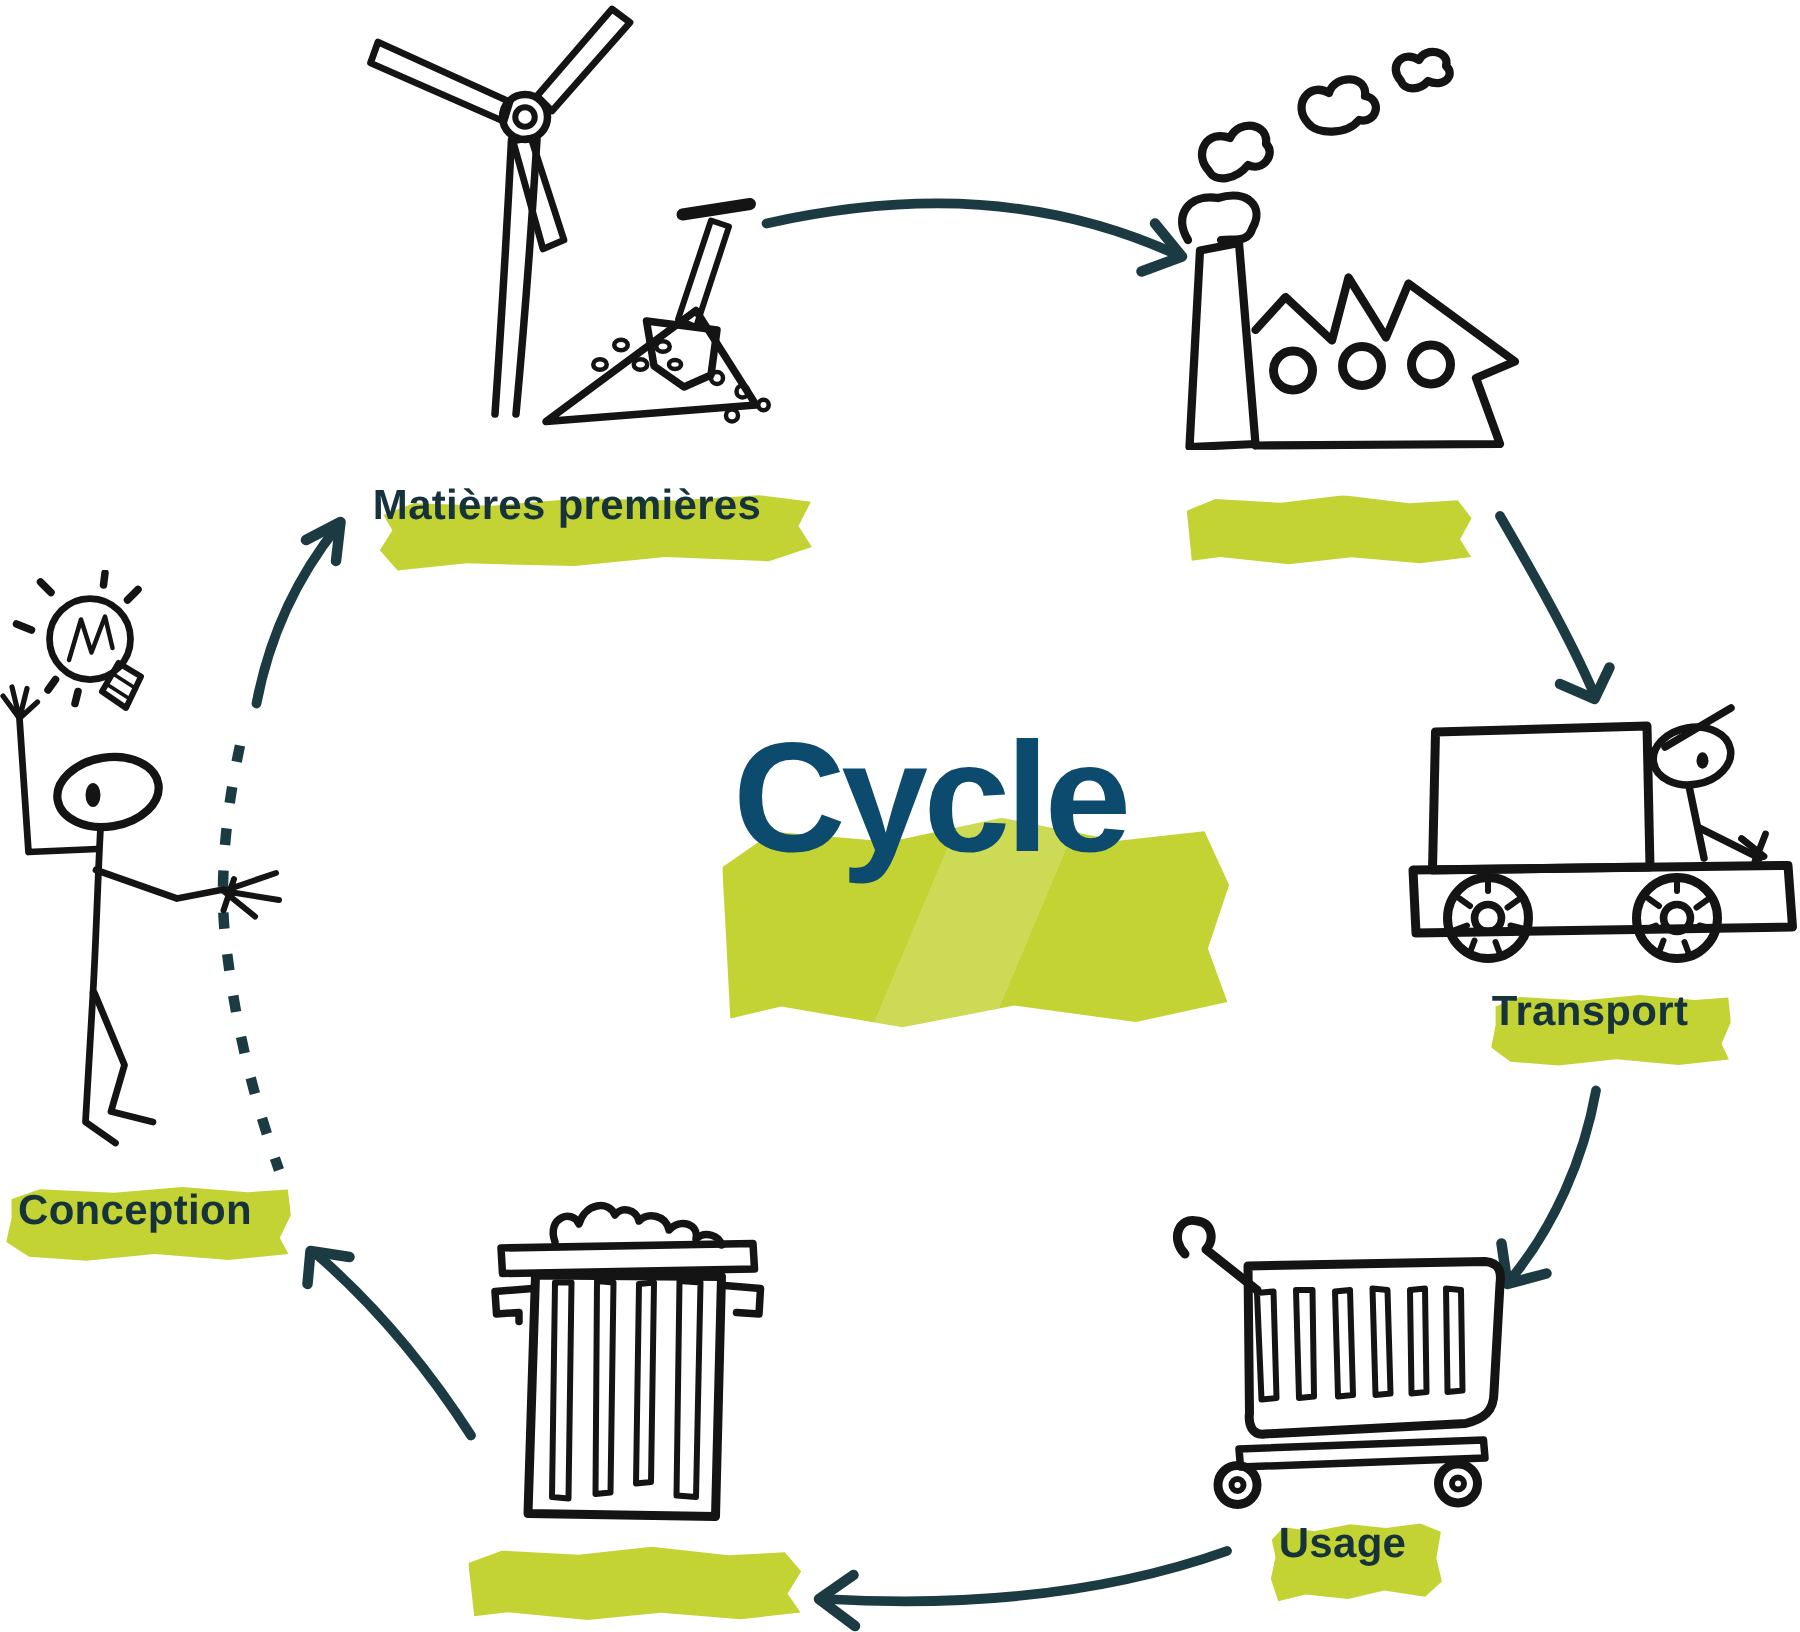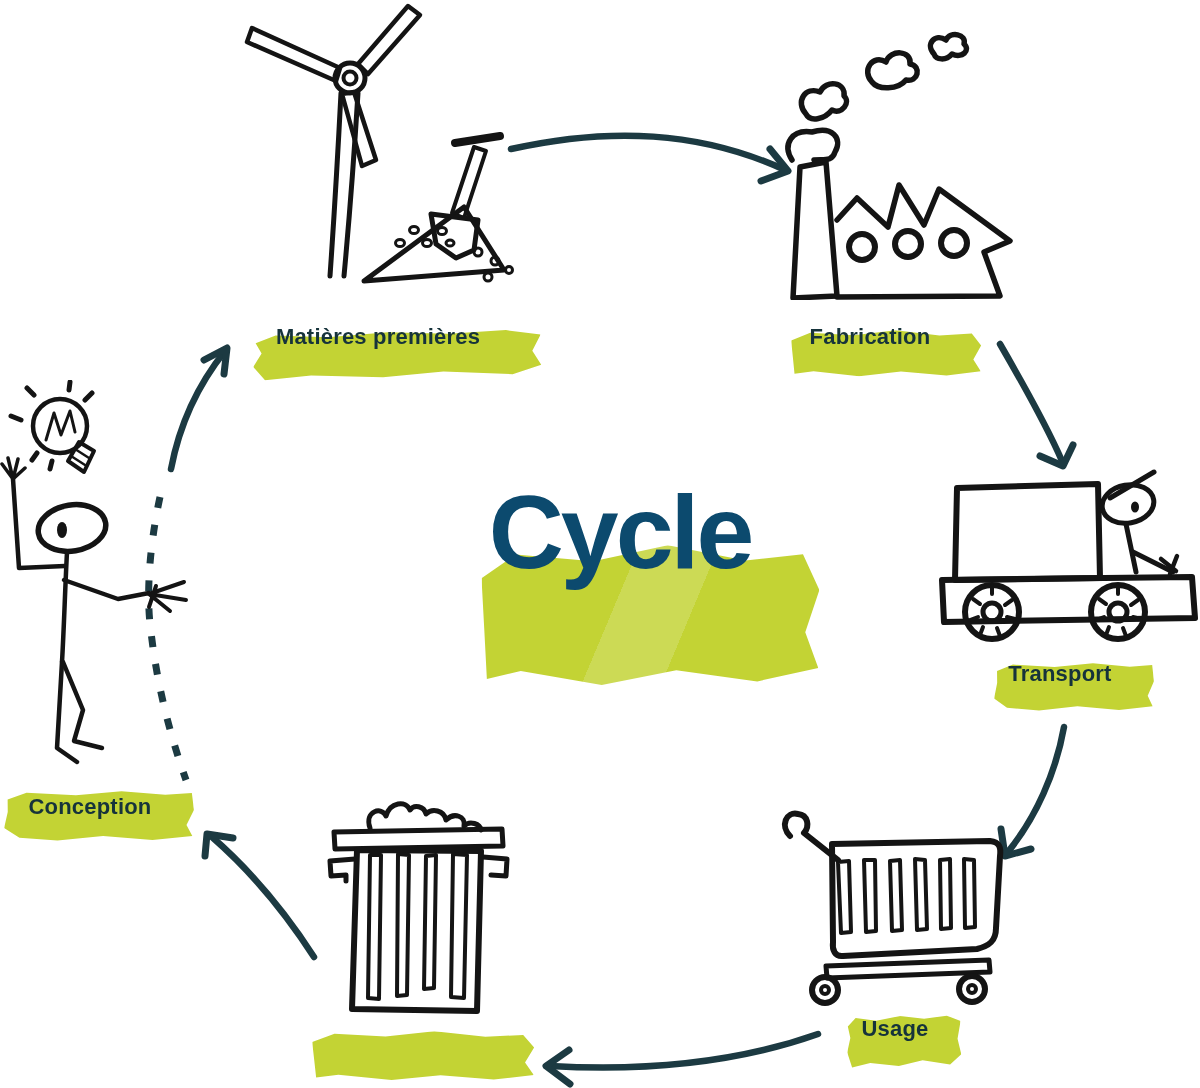--- a/index.html
+++ b/index.html
@@ -1,20 +1,20 @@
 <!DOCTYPE html>
 <html><head>
 <meta charset="utf-8">
 <style>
   html,body{margin:0;padding:0;background:#ffffff;}
   .canvas{position:relative;width:1200px;height:1088px;background:#ffffff;overflow:hidden;
           font-family:"Liberation Sans", sans-serif;}
   .overlay{position:absolute;left:0;top:0;z-index:1;}
   .icon{position:absolute;z-index:1;}
-  .stage-label{position:absolute;z-index:3;color:#16333b;font-weight:700;font-size:22px;
+  .stage-label{position:absolute;z-index:3;color:#16333b;font-weight:700;font-size:28px;
                letter-spacing:.2px;text-align:center;white-space:nowrap;line-height:34px;}
   .hl{position:absolute;background:#c3d334;z-index:2;}
   .hl-a{clip-path:polygon(1% 20%,8% 4%,26% 10%,47% 2%,68% 8%,88% 3%,100% 14%,97% 48%,100% 78%,90% 97%,66% 88%,45% 98%,20% 91%,4% 99%,0 70%,3% 42%);transform:rotate(-1.2deg);}
   .hl-b{clip-path:polygon(0 25%,10% 8%,33% 12%,55% 0,78% 10%,95% 5%,100% 30%,96% 60%,100% 85%,82% 95%,58% 88%,36% 99%,12% 90%,2% 96%,1% 60%);transform:rotate(.8deg);}
   .hl-c{clip-path:polygon(2% 15%,12% 2%,38% 8%,62% 1%,85% 9%,99% 6%,100% 40%,96% 70%,99% 92%,78% 99%,52% 90%,28% 98%,8% 92%,0 72%,2% 40%);transform:rotate(-.6deg);}
   .center-hl{background:linear-gradient(112deg,#c3d334 0 40%,#ccda55 40% 60%,#c3d334 60% 100%);}
   .title{position:absolute;left:428px;top:478px;width:384px;z-index:3;text-align:center;
          color:#0c4a6e;font-weight:700;font-size:104px;line-height:108px;letter-spacing:-3px;}
   .title span{display:block;}
 </style>
@@ -150,21 +150,20 @@
 
   <div class="hl hl-a" style="left:253px;top:331px;width:288px;height:47px"></div>
   <div class="hl hl-b" style="left:791px;top:330px;width:190px;height:47px"></div>
   <div class="hl hl-c" style="left:994px;top:663px;width:160px;height:48px"></div>
   <div class="hl hl-a" style="left:847px;top:1015px;width:114px;height:52px"></div>
   <div class="hl hl-b" style="left:312px;top:1031px;width:222px;height:50px"></div>
   <div class="hl hl-c" style="left:4px;top:791px;width:190px;height:50px"></div>
   <div class="hl hl-b center-hl" style="left:481px;top:545px;width:338px;height:142px"></div>
 
   <div class="stage-label" style="left:228px;top:320px;width:300px">Matières premières</div>
-  <div class="stage-label" style="left:768px;top:320px;width:204px">Fabrication</div>
   <div class="stage-label" style="left:799px;top:1012px;width:192px">Usage</div>
   <div class="stage-label" style="left:962px;top:657px;width:196px">Transport</div>
   <div class="stage-label" style="left:-2px;top:790px;width:184px">Conception</div>
 
   <div class="title">
     <span>Cycle</span>
   </div>
 
 </div>
 

